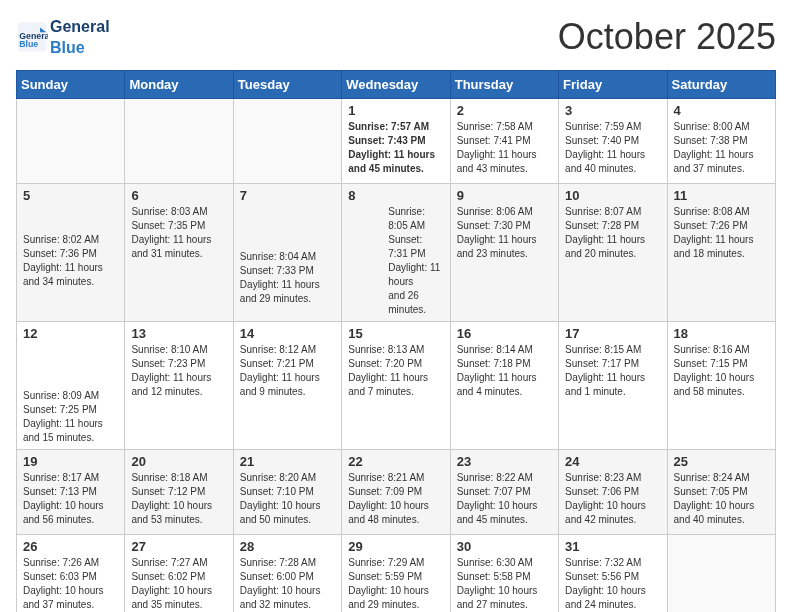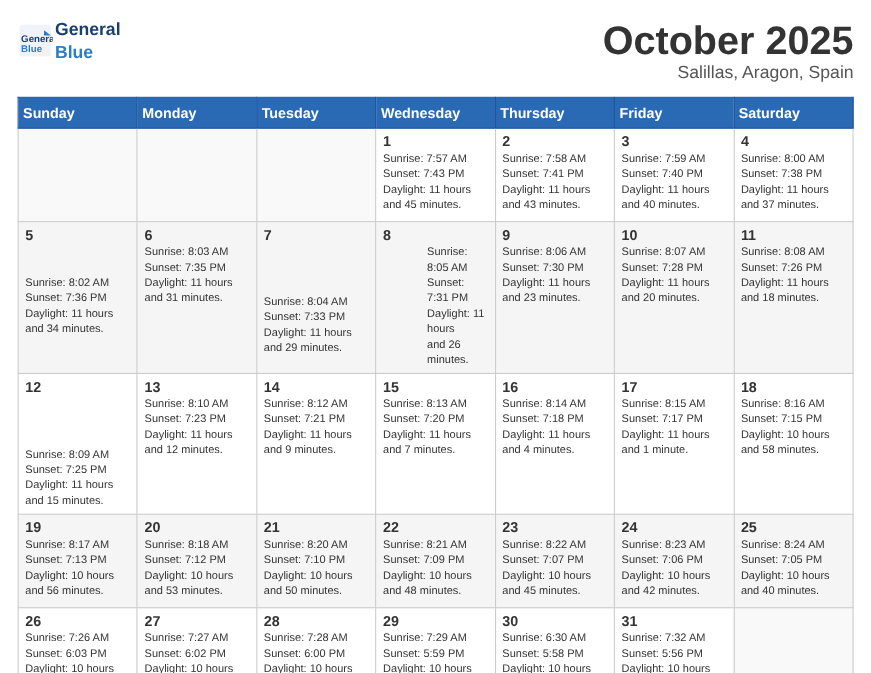--- a/index.html
+++ b/index.html
@@ -26,21 +26,21 @@
     .logo-icon {
       width: 32px;
       height: 32px;
       margin-right: 2px;
     }
     .title-area {
       text-align: right;
     }
     .month-title {
       font-size: 36px;
-      font-weight: bold;
+      font-weight: normal;
       color: #333;
     }
     .location-title {
       font-size: 16px;
       color: #555;
     }
     .calendar {
       width: 100%;
       border-collapse: collapse;
       border: 1px solid #ccc;
@@ -95,21 +95,20 @@
       <text x="4" y="33" font-size="11" font-weight="bold" fill="#2a7dc9">Blue</text>
       <polygon points="30,8 38,14 30,14" fill="#2a7dc9"></polygon>
     </svg>
     <div>
       <span style="color:#1a3e6e;font-size:16px;font-weight:bold;">General</span><br>
       <span style="color:#2a7dc9;font-size:16px;font-weight:bold;">Blue</span>
     </div>
   </div>
   <div class="title-area">
     <div class="month-title">October 2025</div>
-    <div class="location-title">Salillas, Aragon, Spain</div>
   </div>
 </div>
 
 <table class="calendar">
   <thead>
     <tr>
     <th>Sunday</th>
         <th>Monday</th>
         <th>Tuesday</th>
         <th>Wednesday</th>
@@ -118,21 +117,21 @@
         <th>Saturday</th>
       </tr>
   </thead>
   <tbody id="calendar-body">
   <tr class="week-row">
         <td class="empty"></td>
         <td class="empty"></td>
         <td class="empty"></td>
         <td>
           <span class="day-number">1</span>
-          <div class="day-info" style="white-space: pre-line;">Sunrise: 7:57 AM
+          <div class="day-info" style="white-space: pre-line; font-weight: bold;">Sunrise: 7:57 AM
 Sunset: 7:43 PM
 Daylight: 11 hours
 and 45 minutes.</div>
         </td>
         <td>
           <span class="day-number">2</span>
           <div class="day-info" style="white-space: pre-line;">Sunrise: 7:58 AM
 Sunset: 7:41 PM
 Daylight: 11 hours
 and 43 minutes.</div>

